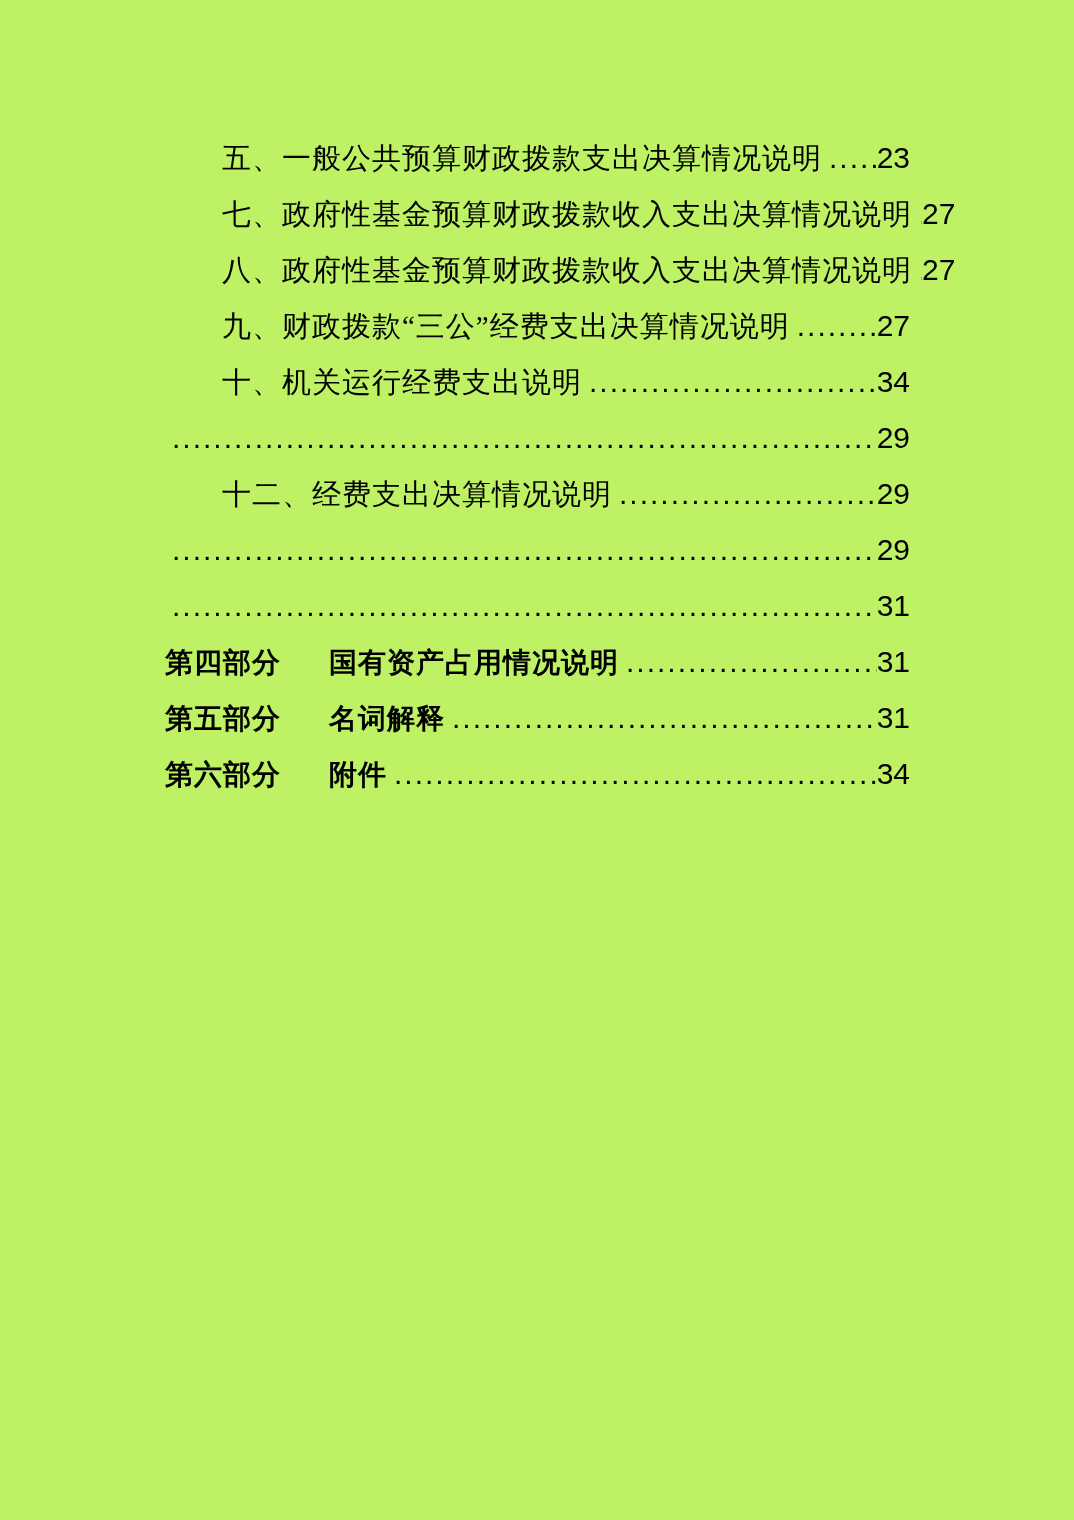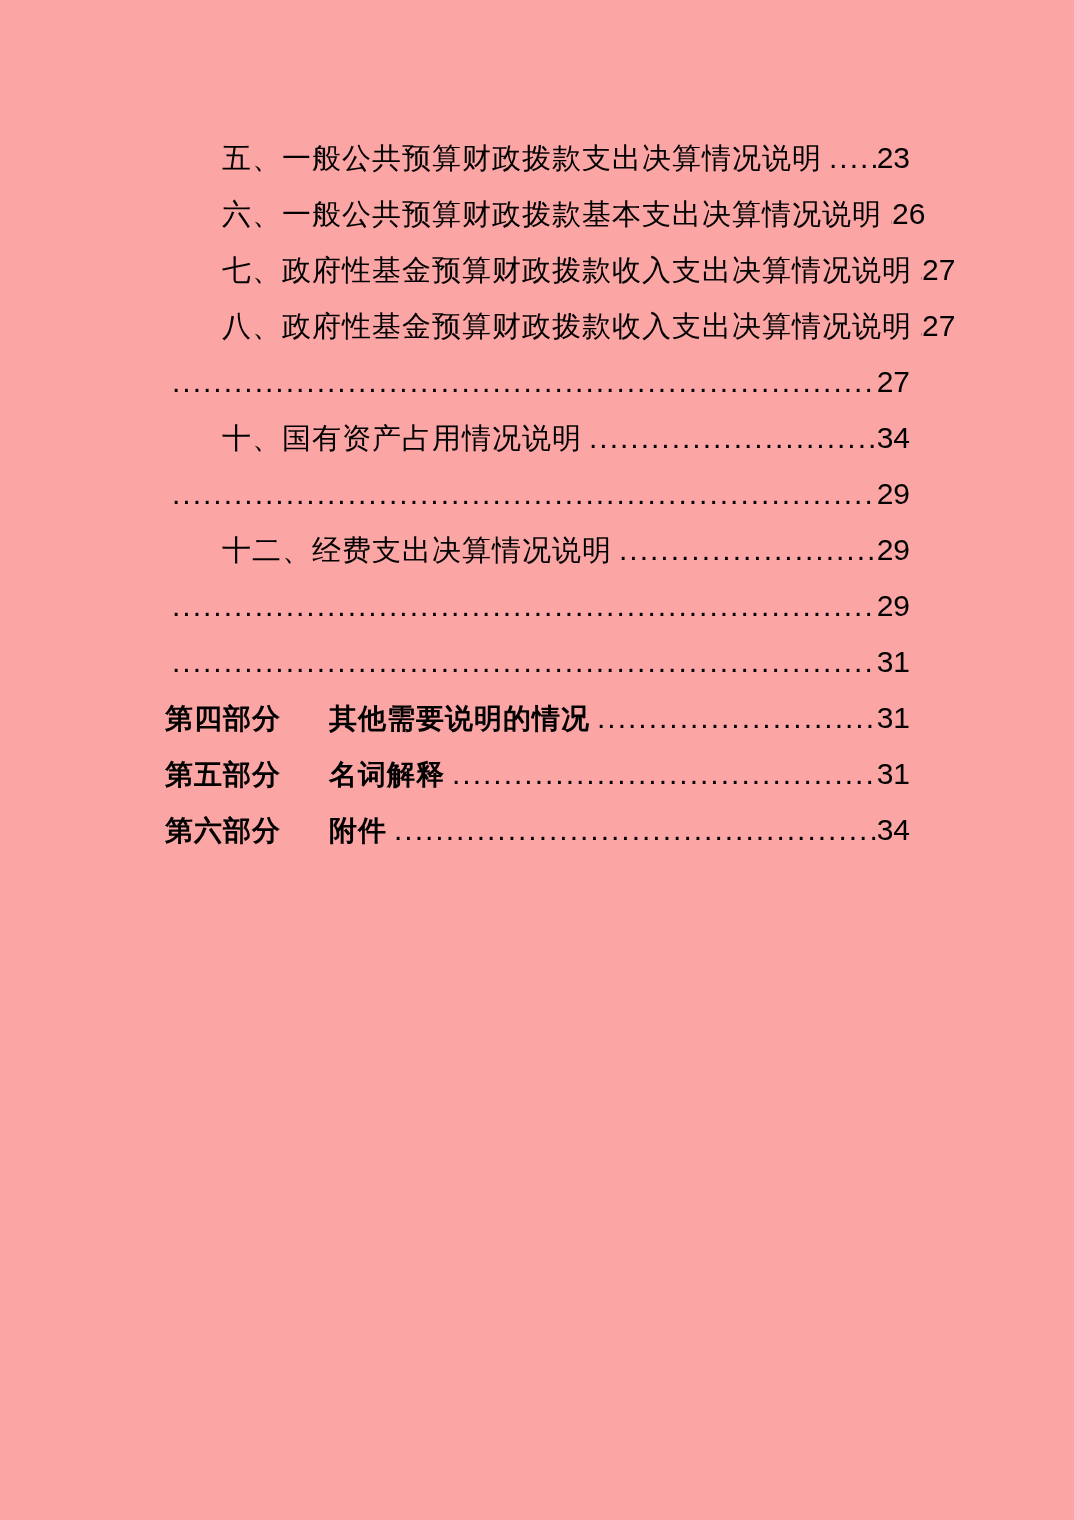--- a/index.html
+++ b/index.html
@@ -4,21 +4,21 @@
 <style>
   html, body {
     margin: 0;
     padding: 0;
     background: #ffffff;
   }
   .page {
     position: relative;
     width: 1074px;
     height: 1520px;
-    background: #fca5a5;
+    background: #bef264;
     overflow: hidden;
     color: #000000;
   }
   .toc {
     position: absolute;
     top: 130px;
     left: 165px;
     width: 745px;
   }
   .toc-row {
@@ -73,45 +73,41 @@
 <body>
 
 <div class="page">
   <div class="toc" id="toc">
   <div class="toc-row sub-row">
     <span class="toc-label">五、一般公共预算财政拨款支出决算情况说明</span>
     <span class="toc-leader">..........................................................................................</span>
     <span class="toc-pagenum">23</span>
   </div>
 
-  <div class="toc-row sub-row">
-    <span class="toc-label">六、一般公共预算财政拨款基本支出决算情况说明</span>
-    <span class="toc-leader">..........................................................................................</span>
-    <span class="toc-pagenum">26</span>
-  </div>
 
   <div class="toc-row sub-row">
     <span class="toc-label">七、政府性基金预算财政拨款收入支出决算情况说明</span>
     <span class="toc-leader">..........................................................................................</span>
     <span class="toc-pagenum">27</span>
   </div>
 
   <div class="toc-row sub-row">
     <span class="toc-label">八、政府性基金预算财政拨款收入支出决算情况说明</span>
     <span class="toc-leader">..........................................................................................</span>
     <span class="toc-pagenum">27</span>
   </div>
 
   <div class="toc-row sub-row">
+    <span class="toc-label">九、财政拨款“三公”经费支出决算情况说明</span>
     <span class="toc-leader">..........................................................................................</span>
     <span class="toc-pagenum">27</span>
   </div>
 
   <div class="toc-row sub-row">
-    <span class="toc-label">十、国有资产占用情况说明</span>
+    <span class="toc-label">十、机关运行经费支出说明</span>
     <span class="toc-leader">..........................................................................................</span>
     <span class="toc-pagenum">34</span>
   </div>
 
   <div class="toc-row sub-row">
     <span class="toc-leader">..........................................................................................</span>
     <span class="toc-pagenum">29</span>
   </div>
 
   <div class="toc-row sub-row">
@@ -125,21 +121,21 @@
     <span class="toc-pagenum">29</span>
   </div>
 
   <div class="toc-row sub-row">
     <span class="toc-leader">..........................................................................................</span>
     <span class="toc-pagenum">31</span>
   </div>
 
   <div class="toc-row part-row">
     <span class="part-label">第四部分</span>
-    <span class="toc-label">其他需要说明的情况</span>
+    <span class="toc-label">国有资产占用情况说明</span>
     <span class="toc-leader">..........................................................................................</span>
     <span class="toc-pagenum">31</span>
   </div>
 
   <div class="toc-row part-row">
     <span class="part-label">第五部分</span>
     <span class="toc-label">名词解释</span>
     <span class="toc-leader">..........................................................................................</span>
     <span class="toc-pagenum">31</span>
   </div>

